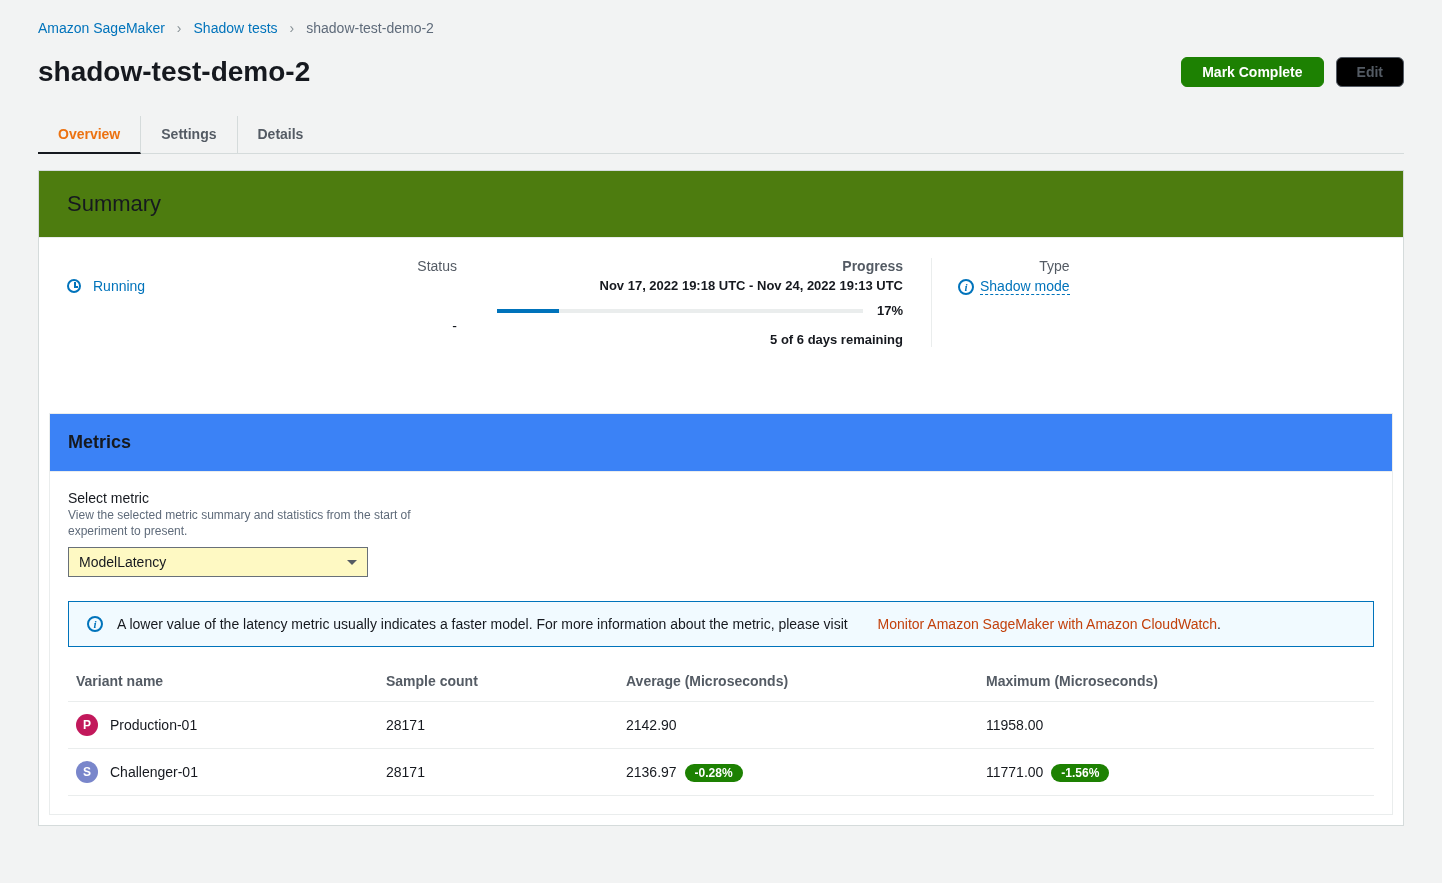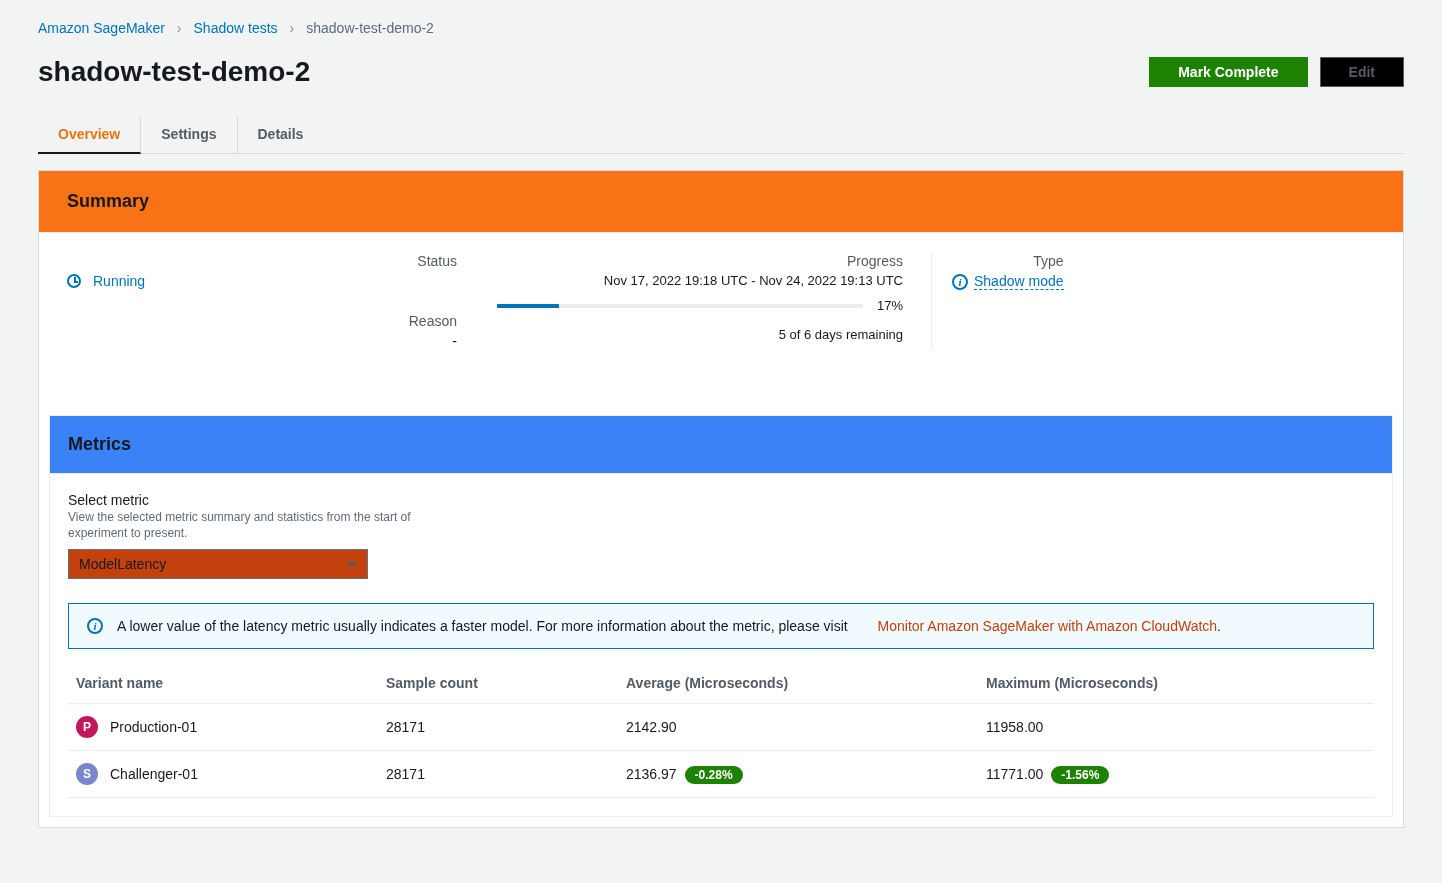--- a/index.html
+++ b/index.html
@@ -28,23 +28,23 @@
   .breadcrumb .current { color: #5f6b7a; }
   .title-row {
     display: flex;
     justify-content: space-between;
     align-items: center;
     margin-bottom: 28px;
   }
   .page-title { font-size: 28px; font-weight: bold; color: #16191f; }
   .title-actions { display: flex; gap: 12px; }
   .btn {
-    padding: 6px 28px;
-    font-size: 14px;
-    border-radius: 0;
+    padding: 6px 20px;
+    font-size: 14px;
+    border-radius: 6px;
     cursor: pointer;
     font-weight: bold;
   }
   .btn-primary { background: #1d8102; color: #fff; border: 1px solid #1d8102; }
   .btn-secondary { background: #000000; color: #545b64; border: 1px solid #545b64; }
   .tabs {
     display: flex;
     border-bottom: 1px solid #d5dbdb;
   }
   .tab {
@@ -55,34 +55,34 @@
     border-right: 1px solid #d5dbdb;
   }
   .tab:last-child { border-right: none; }
   .tab.active { color: #ec7211; border-bottom: 2px solid #16191f; margin-bottom: -1px; }
   .panel {
     border: 1px solid #d5dbdb;
     background: #fff;
     margin-top: 16px;
   }
   .panel-header {
-    background: #f97316;
+    background: #4d7c0f;
     padding: 20px 28px;
     border-bottom: 1px solid #eaeded;
-    font-size: 18px;
-    font-weight: bold;
+    font-size: 22px;
+    font-weight: normal;
   }
   .summary-body {
     display: flex;
     padding: 20px 28px 56px 28px;
     text-align: right;
   }
   .summary-col { padding-right: 40px; }
   .summary-col.col1 { width: 430px; }
-  .summary-col.col2 { width: 435px; border-right: 1px solid #eaeded; padding-left: 0; padding-right: 28px; margin-right: 0; }
+  .summary-col.col2 { width: 435px; border-right: 1px solid #eaeded; padding-left: 0; padding-right: 28px; margin-right: 6px; font-weight: bold; }
   .summary-col.col3 { padding-left: 20px; }
   .field-label { color: #545b64; font-size: 14px; margin-bottom: 4px; }
   .status-value { color: #0073bb; display: flex; align-items: center; gap: 12px; font-size: 14px; }
   .icon-clock { width: 14px; height: 14px; border: 2px solid #0073bb; border-radius: 50%; position: relative; display: inline-block; }
   .icon-clock::after { content: ""; position: absolute; width: 4px; height: 2px; background: #0073bb; top: 5px; left: 5px; }
   .icon-clock::before { content: ""; position: absolute; width: 2px; height: 5px; background: #0073bb; top: 1px; left: 5px; }
   .reason-block { margin-top: 24px; }
   .reason-value { color: #16191f; margin-top: 4px; }
   .progress-range { font-size: 13px; color: #16191f; margin-top: 4px; margin-bottom: 10px; }
   .progress-row { display: flex; align-items: center; gap: 14px; }
@@ -98,21 +98,21 @@
     color: #0073bb; font-size: 11px; font-weight: bold; font-style: italic; font-family: Georgia, serif;
   }
   .metrics-panel { margin: 10px; border: 1px solid #eaeded; }
   .metrics-header { background: #3b82f6; padding: 18px 18px; font-size: 18px; font-weight: bold; border-bottom: 1px solid #eaeded; }
   .metrics-body { padding: 18px; }
   .select-label { font-size: 14px; color: #16191f; }
   .select-help { font-size: 12px; color: #5f6b7a; max-width: 360px; margin-top: 2px; margin-bottom: 8px; line-height: 1.3; }
   .select-box {
     width: 300px; border: 1px solid #687078; padding: 6px 10px;
     display: flex; justify-content: space-between; align-items: center;
-    background: #c2410c; cursor: pointer; font-size: 14px;
+    background: #fef9c3; cursor: pointer; font-size: 14px;
   }
   .select-box .caret {
     width: 0; height: 0; border-left: 5px solid transparent;
     border-right: 5px solid transparent; border-top: 5px solid #545b64;
   }
   .info-banner {
     border: 1px solid #0073bb;
     background: #f1faff;
     padding: 14px 18px;
     display: flex;
@@ -175,21 +175,20 @@
   <div class="panel">
     <div class="panel-header">Summary</div>
     <div class="summary-body">
       <div class="summary-col col1">
         <div class="field-label">Status</div>
         <div class="status-value">
           <span class="icon-clock"></span>
           <span>Running</span>
         </div>
         <div class="reason-block">
-          <div class="field-label">Reason</div>
           <div class="reason-value">-</div>
         </div>
       </div>
       <div class="summary-col col2">
         <div class="field-label">Progress</div>
         <div class="progress-range">Nov 17, 2022 19:18 UTC - Nov 24, 2022 19:13 UTC</div>
         <div class="progress-row">
           <div class="progress-bar">
             <div class="progress-fill" id="progress-fill" style="width: 17%;"></div>
           </div>

